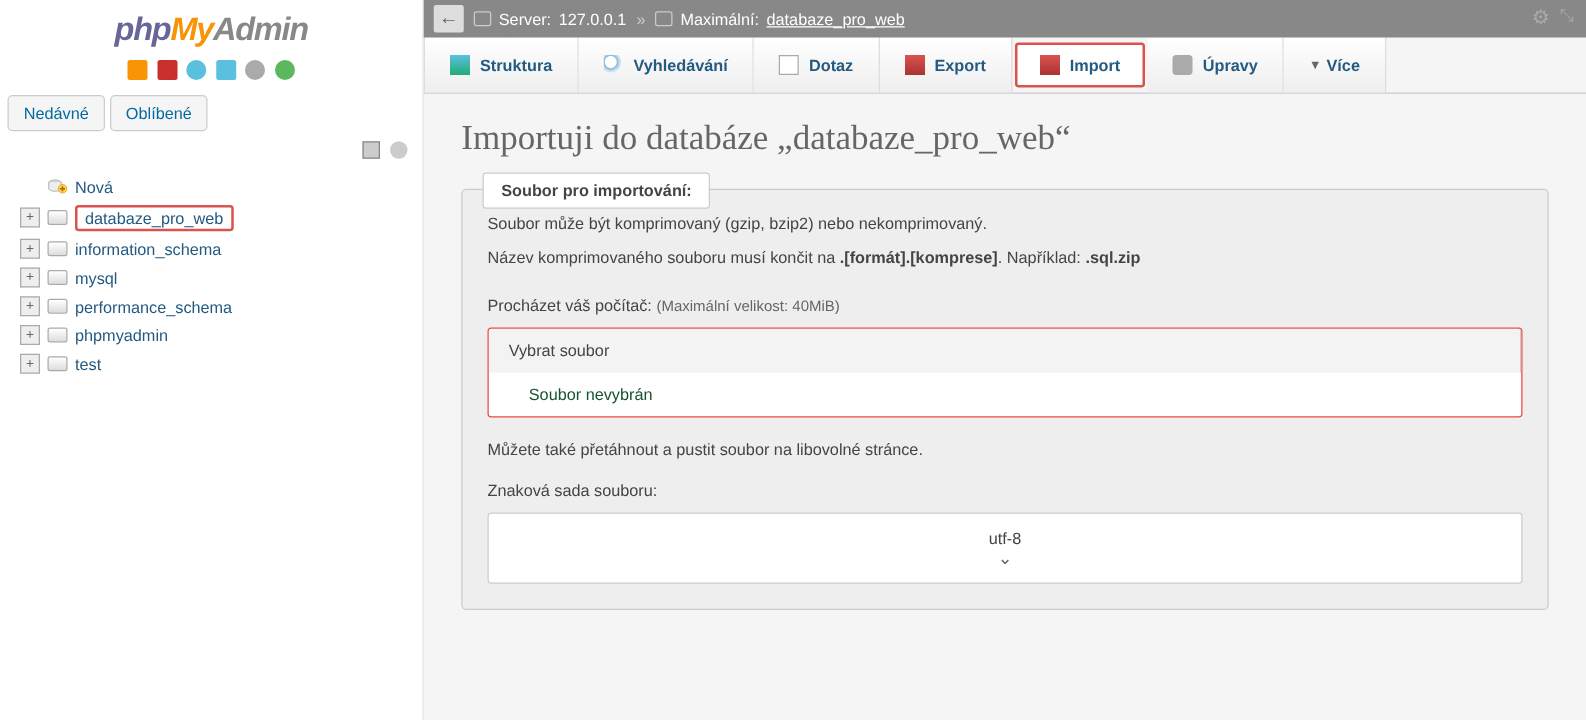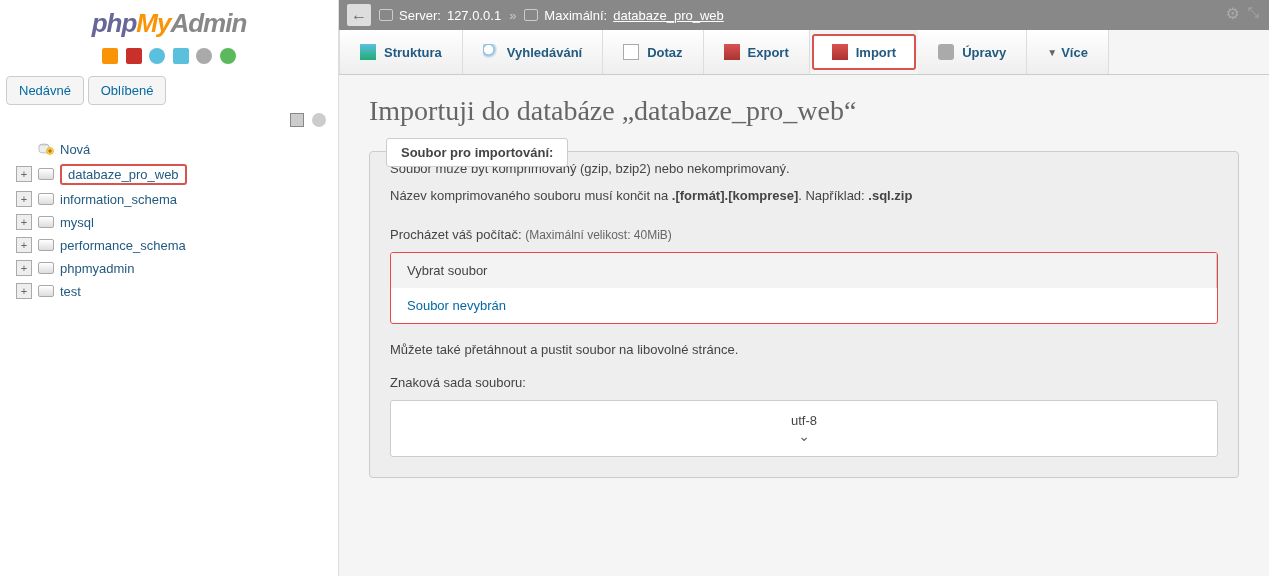--- a/index.html
+++ b/index.html
@@ -41,29 +41,29 @@
 #tabs { background: #f5f5f5; border-bottom: 1px solid #ccc; display: flex; padding: 0; }
 .tab { padding: 12px 20px; color: #235a81; font-weight: bold; cursor: pointer; display: flex; align-items: center; gap: 8px; border-right: 1px solid #ddd; background: linear-gradient(#fff, #eee); }
 .tab:first-child { border-left: 1px solid #ddd; margin-left: 0; }
 .tab.active { background: #fff; border: 2px solid #d9534f; border-radius: 3px; margin: 4px 2px; padding: 8px 18px; }
 .tab .tab-icon { width: 16px; height: 16px; }
 .tab .chev { font-size: 10px; color: #666; margin-right: -4px; }
 
 
 #content { padding: 20px 30px; overflow: auto; flex: 1; }
 h2 { font-size: 28px; font-weight: normal; color: #666; margin-bottom: 24px; font-family: Georgia, serif; }
-.fieldset { border: 1px solid #ccc; border-radius: 4px; padding: 7px 20px 20px; position: relative; background: #eee; }
+.fieldset { border: 1px solid #ccc; border-radius: 4px; padding: 17px 20px 20px; position: relative; background: #eee; }
 .legend { position: absolute; top: -14px; left: 16px; background: #fff; border: 1px solid #ccc; border-radius: 3px; padding: 6px 14px; font-weight: bold; color: #444; }
 .desc { margin-bottom: 6px; color: #444; line-height: 1.6; }
 .desc b { font-weight: bold; }
 .browse-label { margin: 20px 0 10px; color: #444; }
 .browse-label .maxsize { color: #666; font-size: 12px; }
 .file-row { display: flex; background: #fff; border: 1px solid #ef4444; border-radius: 3px; overflow: hidden; margin-bottom: 18px; flex-direction: column; }
 .file-btn { padding: 10px 16px; background: #f3f3f3; border-right: 1px solid #ccc; cursor: pointer; color: #444; }
-.file-status { padding: 10px 16px; color: #0369a1; flex: 1; }
+.file-status { padding: 10px 16px; color: #14532d; flex: 1; margin-left: 16px; }
 .hint { margin: 14px 0 18px; color: #444; }
 .charset-label { margin-bottom: 10px; color: #444; }
 .select-row { background: #fff; border: 1px solid #ccc; border-radius: 3px; padding: 12px 16px; display: flex; justify-content: space-between; align-items: center; cursor: pointer; flex-direction: column; }
 .select-row .chev-down { color: #666; font-size: 14px; }
 
 
 .ic-home{background:#f89406;border-radius:2px;}
 .ic-exit{background:#c9302c;border-radius:2px;}
 .ic-help{background:#5bc0de;border-radius:50%;}
 .ic-docs{background:#5bc0de;border-radius:2px;}

